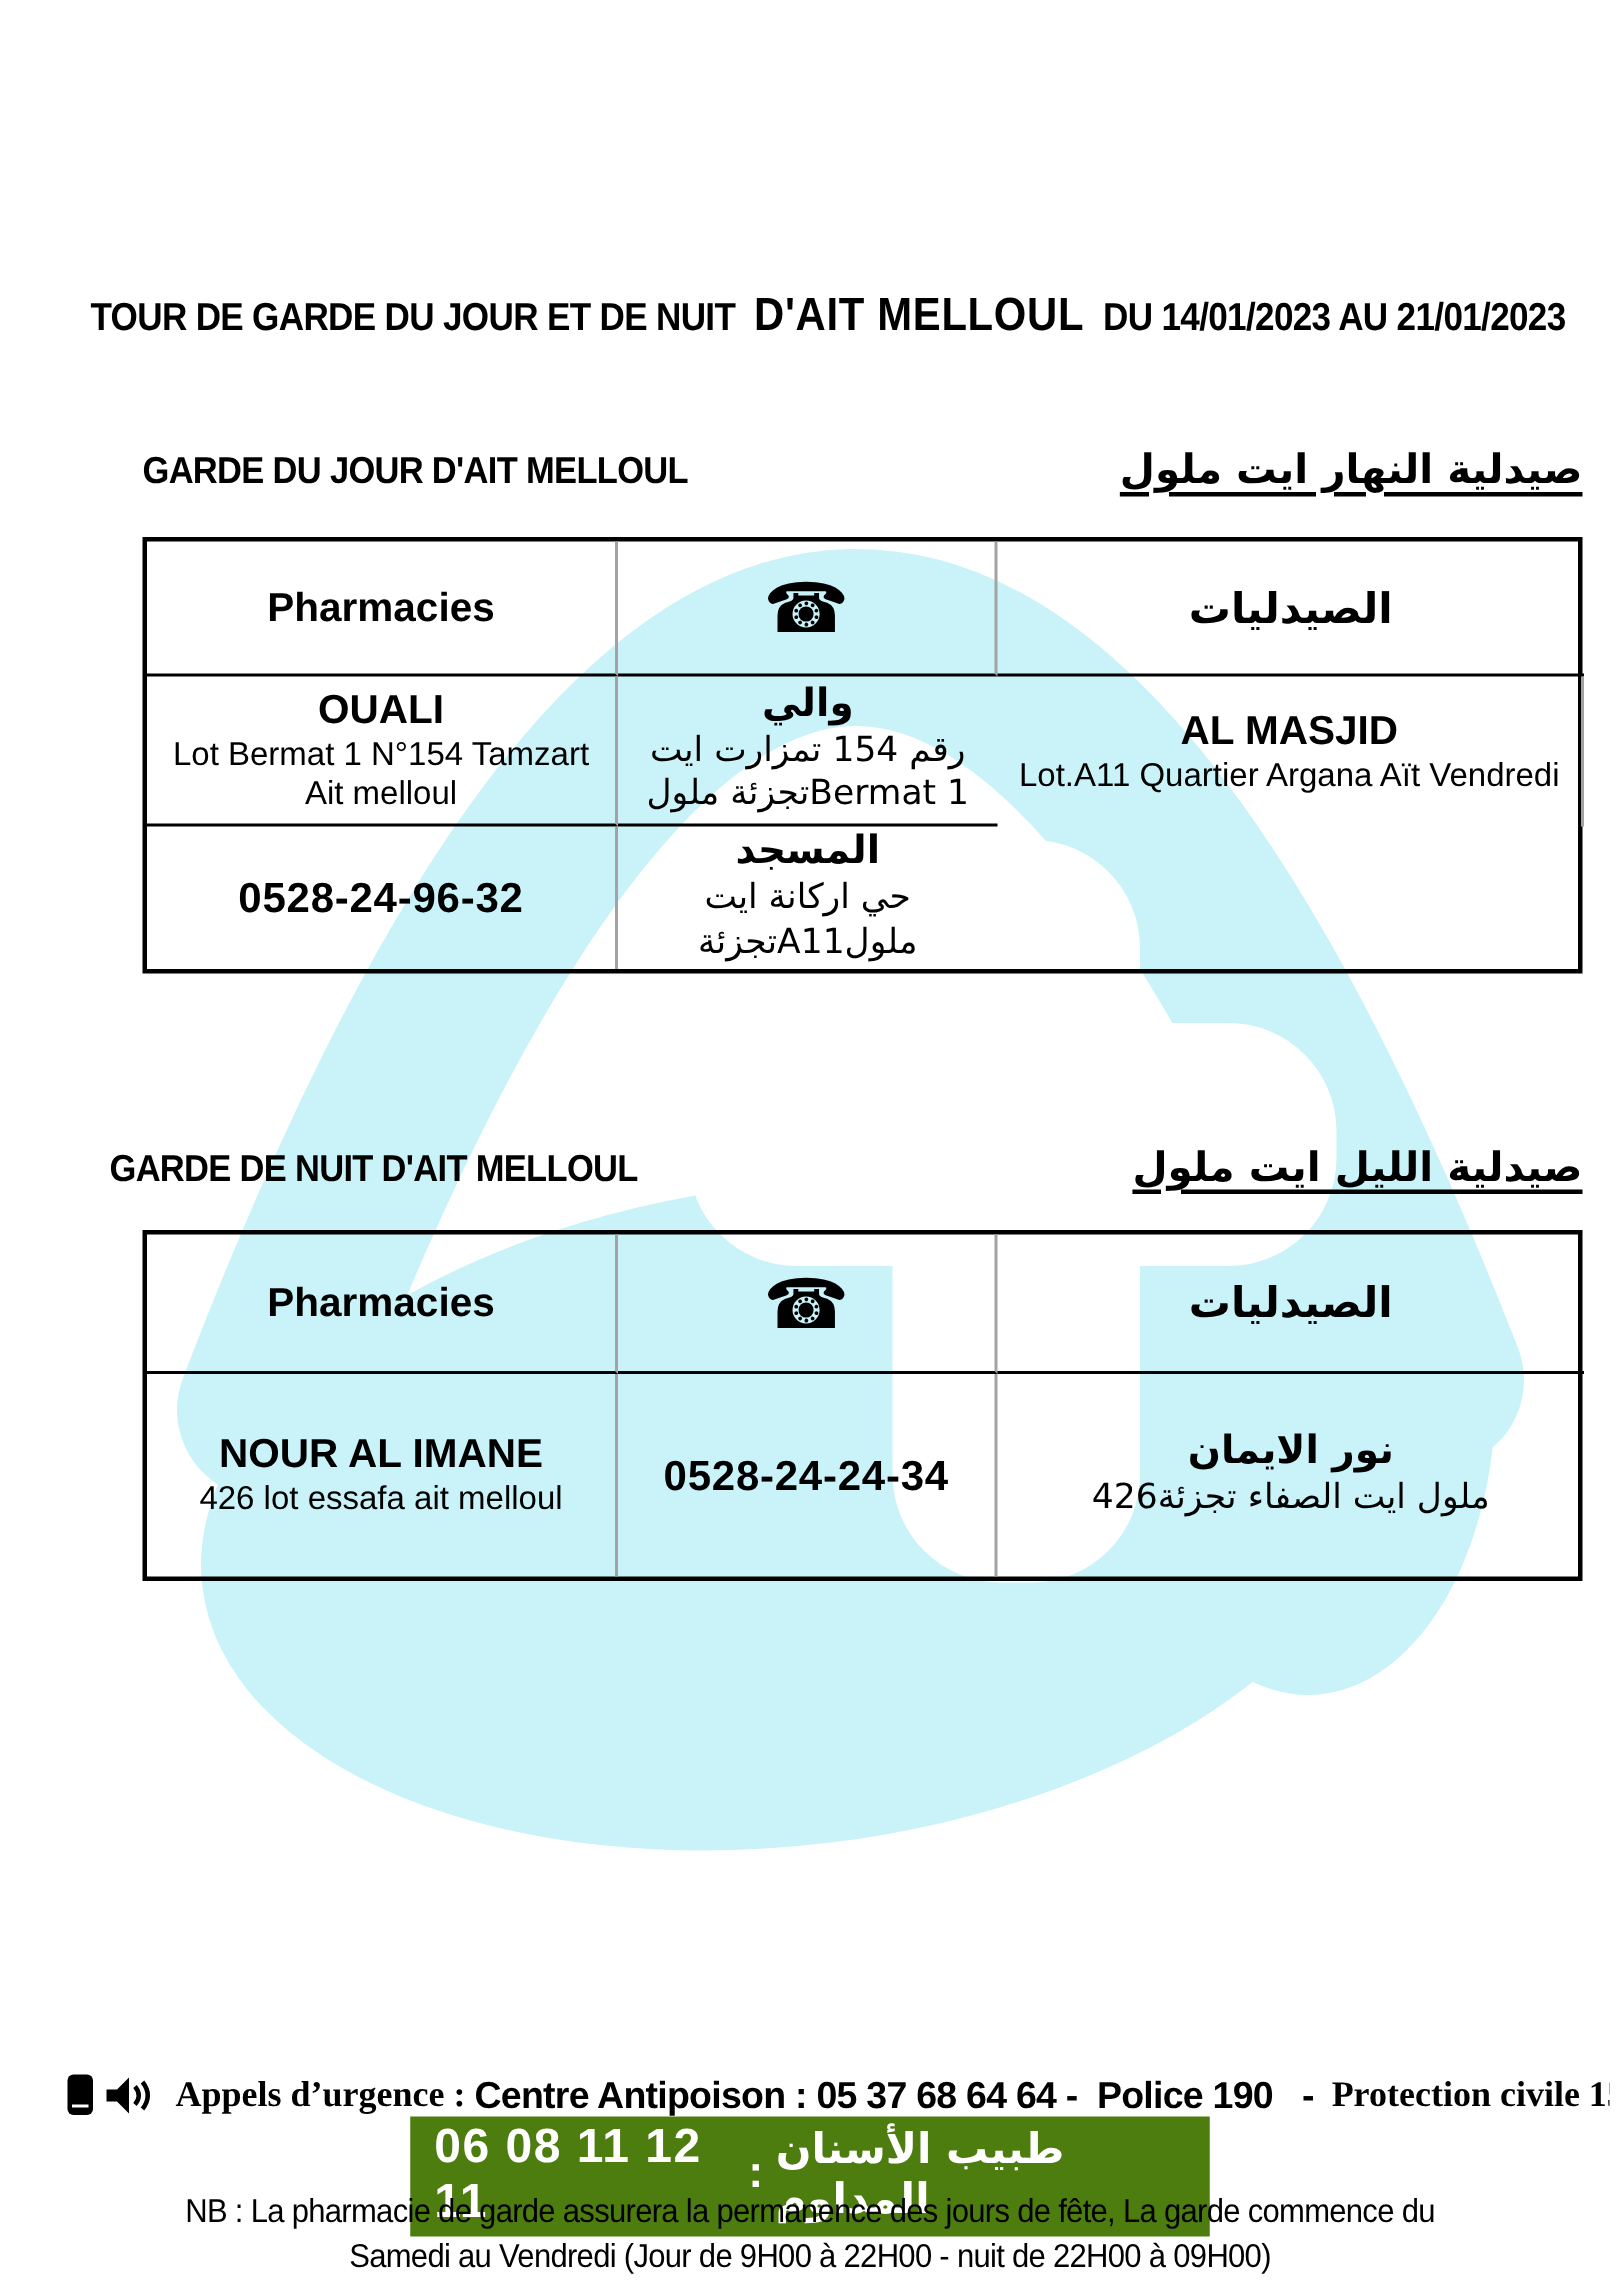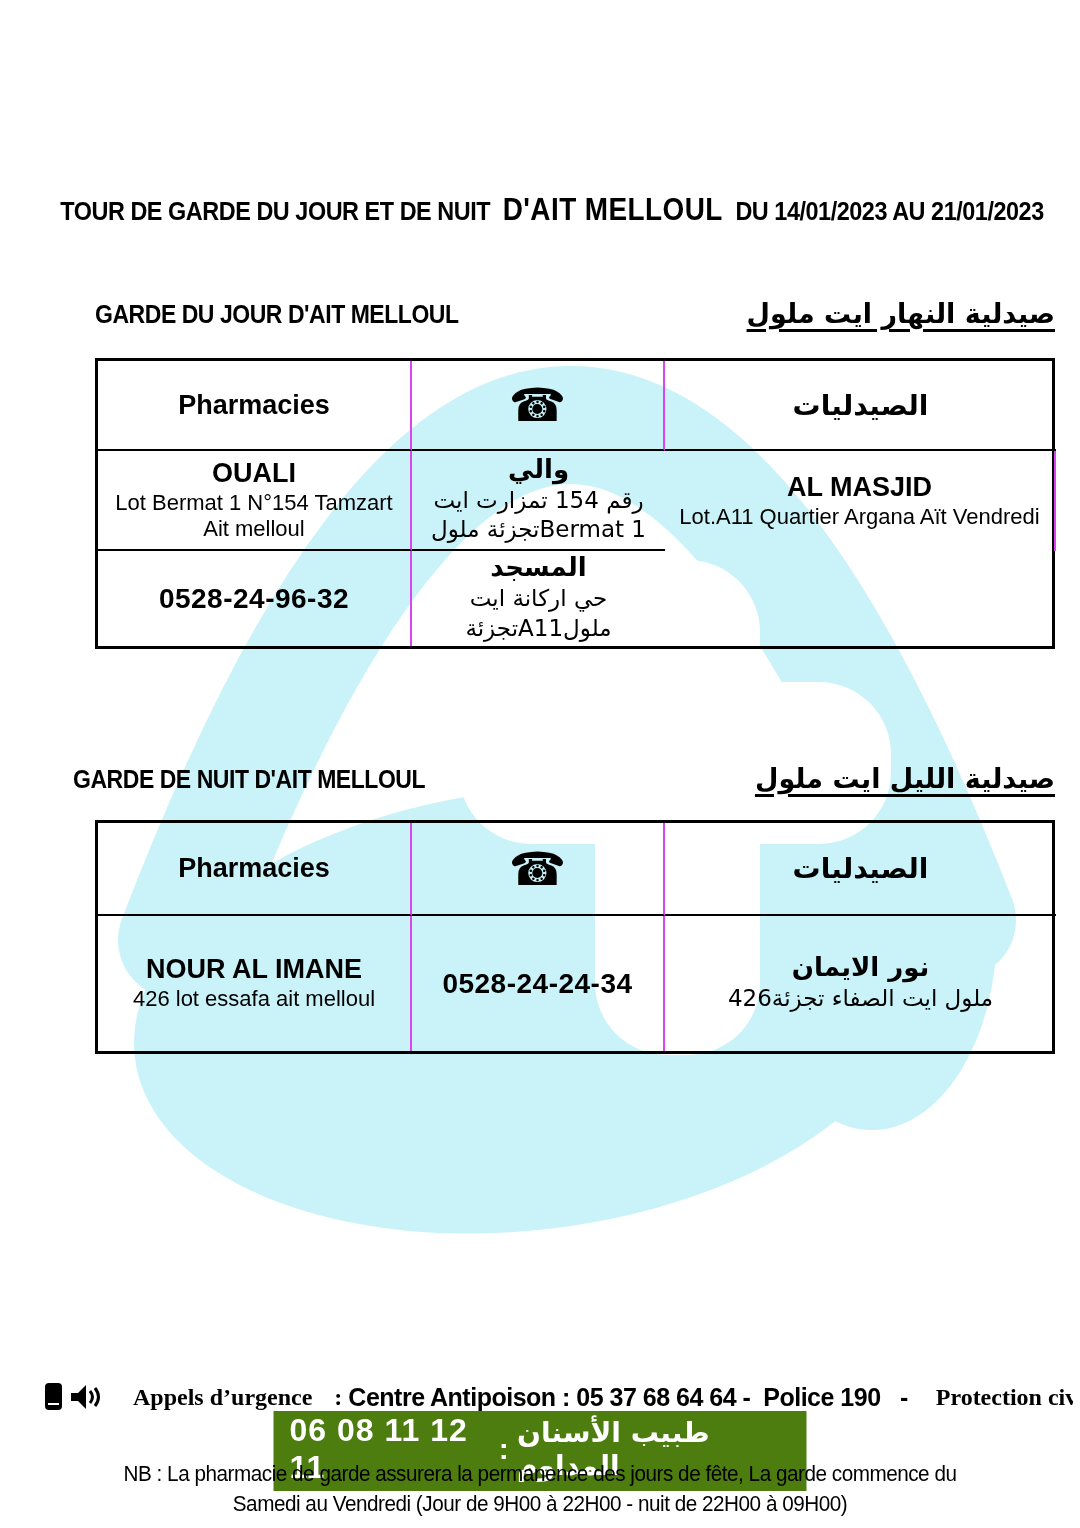--- a/index.html
+++ b/index.html
@@ -25,40 +25,40 @@
             transform:scaleX(0.92); transform-origin:left bottom; }
   .sec-ar { font-size:27px; font-weight:bold; direction:rtl;
             font-family:"DejaVu Sans",sans-serif;
             text-decoration:underline; text-decoration-thickness:3px; text-underline-offset:6px; }
 
   
   .tbl { left:88px; width:960px; display:grid; grid-template-columns:314px 253px 391px;
          border:3px solid #000; box-sizing:border-box; }
   .tbl-day { top:358px; grid-template-rows:90px 100px 95px; }
   .tbl-night { top:820px; grid-template-rows:93px 135px; }
-  .cell { border-right:2px solid #d946ef; border-bottom:2px solid #000;
+  .cell { border-right:2px solid #a3a3a3; border-bottom:2px solid #000;
           display:flex; flex-direction:column; justify-content:center; align-items:center;
           text-align:center; padding:2px 5px; box-sizing:border-box; overflow:hidden; }
   .cell.last-col { border-right:none; }
   .cell.last-row { border-bottom:none; }
   .hdr-fr { font-weight:bold; font-size:27px; }
   .hdr-ar { font-weight:bold; font-size:28px; }
   .phone-glyph { font-size:46px; line-height:1; font-family:"DejaVu Sans",sans-serif; }
   .nm { font-weight:bold; font-size:27px; line-height:1.15; }
   .ad { font-size:22px; line-height:1.2; margin-top:1px; }
   .c-ph { font-weight:bold; font-size:28px; letter-spacing:0.5px; }
   .c-ar { direction:rtl; font-family:"DejaVu Sans",sans-serif; }
   .c-ar .nm { font-size:26px; }
   .c-ar .ad { font-size:23px; line-height:1.3; }
 
   
   .footer-line { top:1381px; left:32px; right:20px; display:flex; align-items:center;
                  white-space:pre; }
   .f-icons { display:flex; align-items:center; margin-right:14px; }
-  .f-serif { font-family:"Liberation Serif","DejaVu Serif",serif; font-weight:bold; font-size:24px;margin-left:16px; }
+  .f-serif { font-family:"Liberation Serif","DejaVu Serif",serif; font-weight:bold; font-size:24px; }
   .f-sans { font-weight:bold; font-size:25px; letter-spacing:-0.5px; }
 
   .dentist-bar { top:1411px; left:50%; transform:translateX(-50%);
                  background:#4d7c0f; color:#fff; font-weight:bold;
                  display:flex; align-items:center; padding:1px 16px 5px; }
   .bar-num { font-size:32px; letter-spacing:1px; }
   .bar-sep { font-size:30px; white-space:pre; }
   .bar-ar { font-size:28px; font-family:"DejaVu Sans",sans-serif; }
 
   .nb { left:0; right:0; text-align:center; font-size:22px; letter-spacing:-0.5px;

